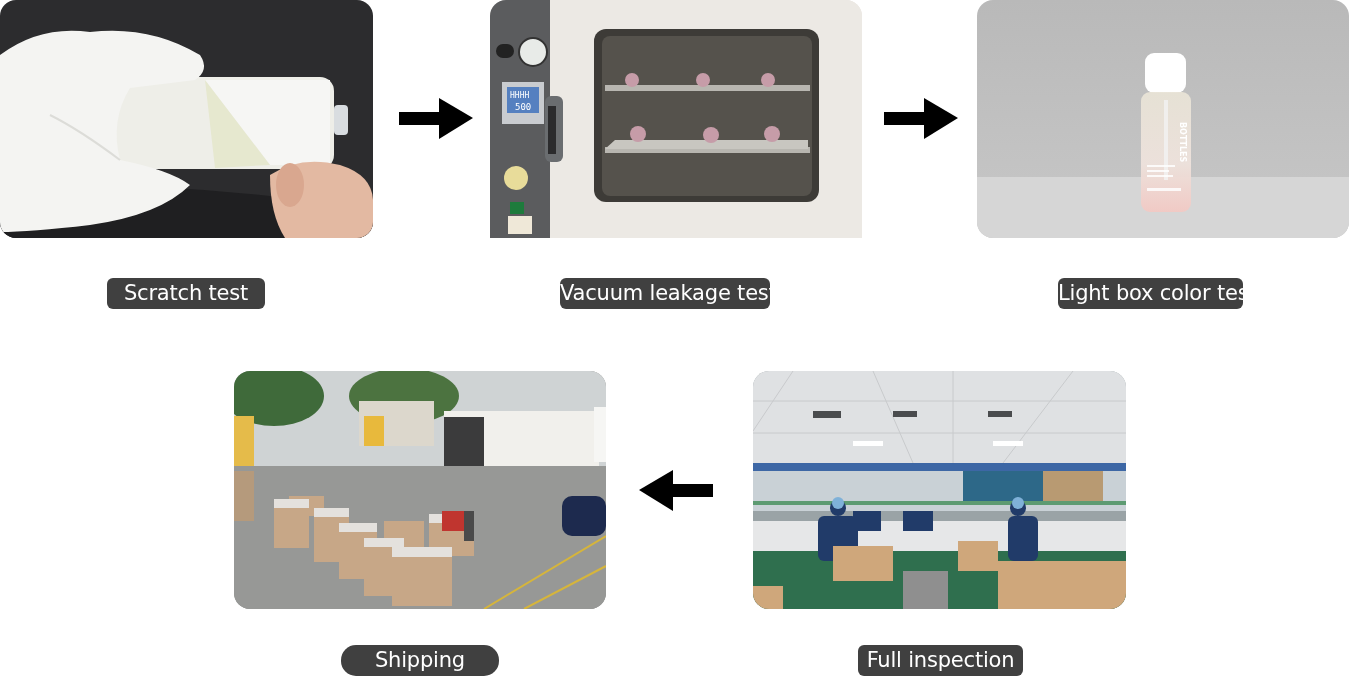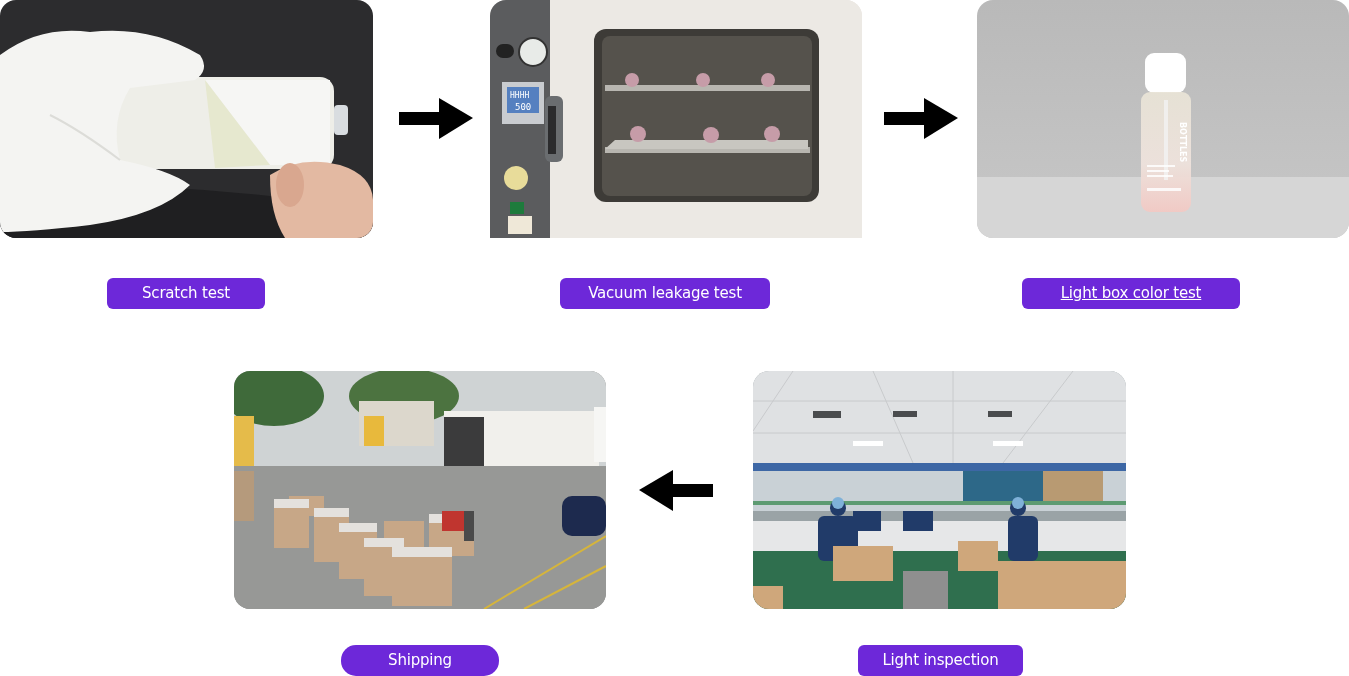--- a/index.html
+++ b/index.html
@@ -1,20 +1,20 @@
 <!DOCTYPE html>
 <html><head>
 <meta charset="utf-8">
 <style>
   html, body { margin: 0; padding: 0; background: #ffffff; }
   body { width: 1349px; height: 676px; position: relative; overflow: hidden; font-family: "DejaVu Sans", sans-serif; }
   .photo { position: absolute; border-radius: 16px; overflow: hidden; }
   .label {
-    position: absolute; height: 31px; background: #6d28d9; color: #fff;
-    border-radius: 6px; font-size: 15px; line-height: 31px; text-align: center;
+    position: absolute; height: 31px; background: #404040; color: #fff;
+    border-radius: 6px; font-size: 21px; line-height: 31px; text-align: center;
     font-family: "DejaVu Sans", sans-serif; white-space: nowrap; letter-spacing: -0.2px;
   }
   .arrow { position: absolute; }
   svg { display: block; }
 </style>
 </head>
 <body>
 
 <div class="photo" style="left:0;top:0;width:373px;height:238px;">
   <svg width="373" height="238" viewBox="0 0 373 238">
@@ -100,21 +100,21 @@
       <rect x="170" y="165" width="28" height="2"></rect>
         <rect x="170" y="170" width="22" height="2"></rect>
       <rect x="170" y="175" width="26" height="2"></rect>
         <rect x="170" y="188" width="34" height="3"></rect>
     </g>
   </svg>
 </div>
 
 <div class="label" style="left:107px;top:278px;width:158px;">Scratch test</div>
 <div class="label" style="left:560px;top:278px;width:210px;">Vacuum leakage test</div>
-<div class="label" style="left:1022px;top:278px;width:218px;text-decoration:underline;">Light box color test</div>
+<div class="label" style="left:1058px;top:278px;width:185px;">Light box color test</div>
 
 <div class="photo" style="left:234px;top:371px;width:372px;height:238px;">
   <svg width="372" height="238" viewBox="0 0 372 238">
     <rect width="372" height="238" fill="#8d8d8b"></rect>
     <rect width="372" height="95" fill="#cfd3d4"></rect>
     <ellipse cx="40" cy="25" rx="50" ry="30" fill="#3f6a3a"></ellipse>
     <ellipse cx="170" cy="25" rx="55" ry="28" fill="#4c7340"></ellipse>
     <rect x="0" y="45" width="20" height="50" fill="#e5bb4a"></rect>
     <rect x="125" y="30" width="75" height="45" fill="#dcd7cc"></rect>
     <rect x="130" y="45" width="20" height="30" fill="#e8b93c"></rect>
@@ -202,13 +202,13 @@
       <rect x="80" y="175" width="60" height="35"></rect>
         <rect x="245" y="190" width="128" height="48"></rect>
       <rect x="205" y="170" width="40" height="30"></rect>
         <rect x="0" y="215" width="30" height="23"></rect>
     </g>
     <rect x="150" y="200" width="45" height="38" fill="#8f8f8f"></rect>
   </svg>
 </div>
 
 <div class="label" style="left:341px;top:645px;width:158px;border-radius:15px;">Shipping</div>
-<div class="label" style="left:858px;top:645px;width:165px;">Light inspection</div>
+<div class="label" style="left:858px;top:645px;width:165px;">Full inspection</div>
 
 </body></html>

